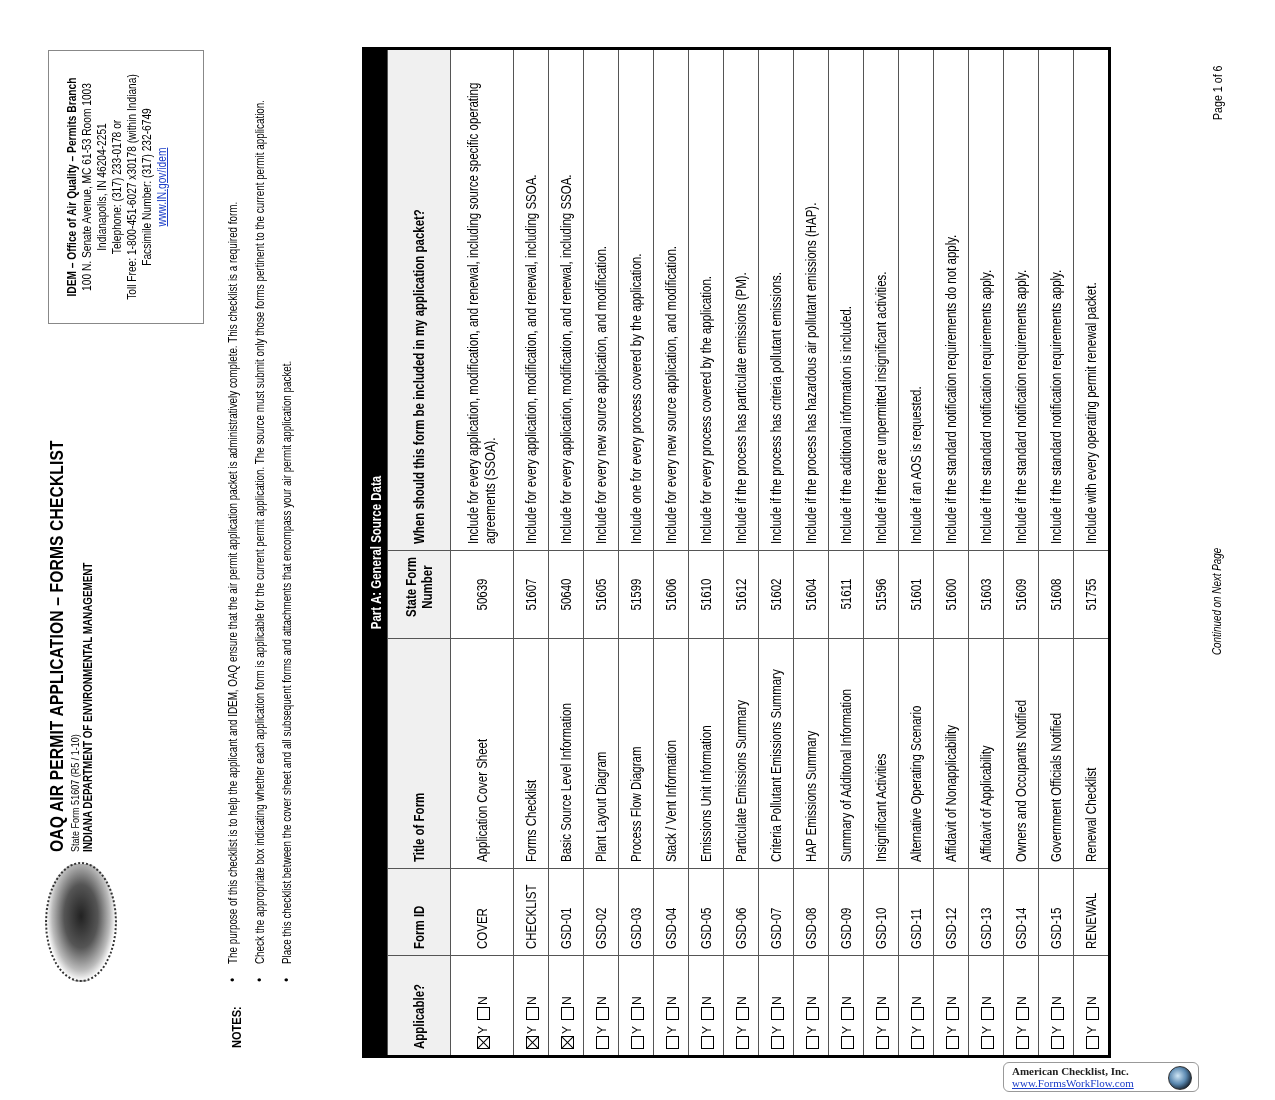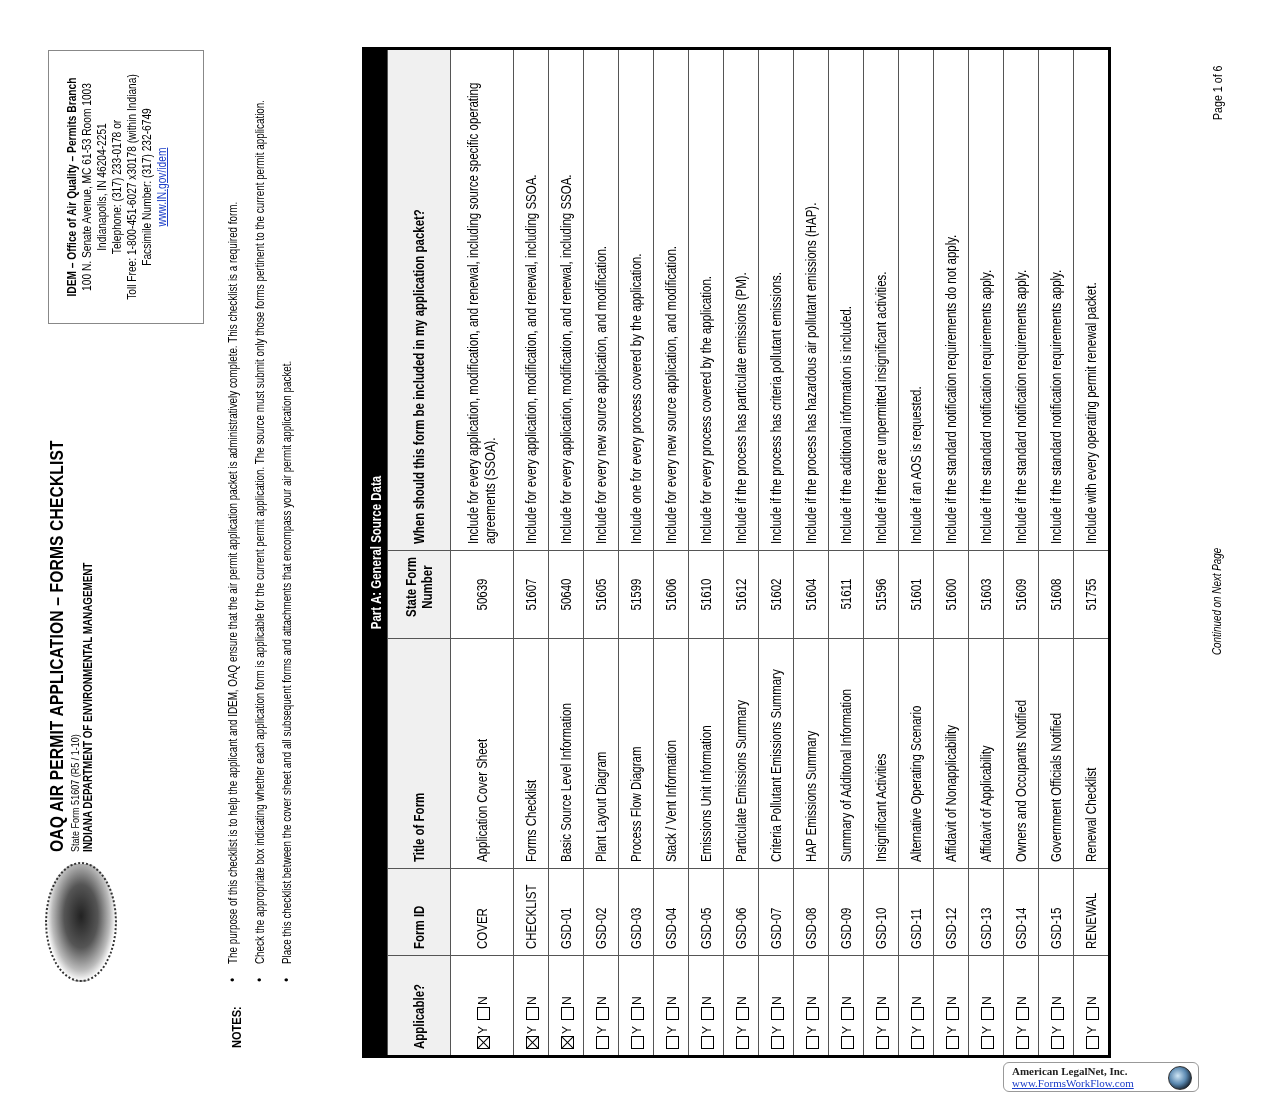--- a/index.html
+++ b/index.html
@@ -256,16 +256,16 @@
           <td class="when"><span class="sx" style="width:600px;white-space:nowrap">Include with every operating permit renewal packet.</span></td>
         </tr>
       </tbody>
   </table>
 
   <div class="continued">Continued on Next Page</div>
   <div class="pageno">Page 1 of 6</div>
 </div>
 
 <div class="vendor">
-  <span class="v1">American LegalNet, Inc.</span>
+  <span class="v1">American Checklist, Inc.</span>
   <span class="v2">www.FormsWorkFlow.com</span>
   <span class="globe"></span>
 </div>
 
 </body></html>

